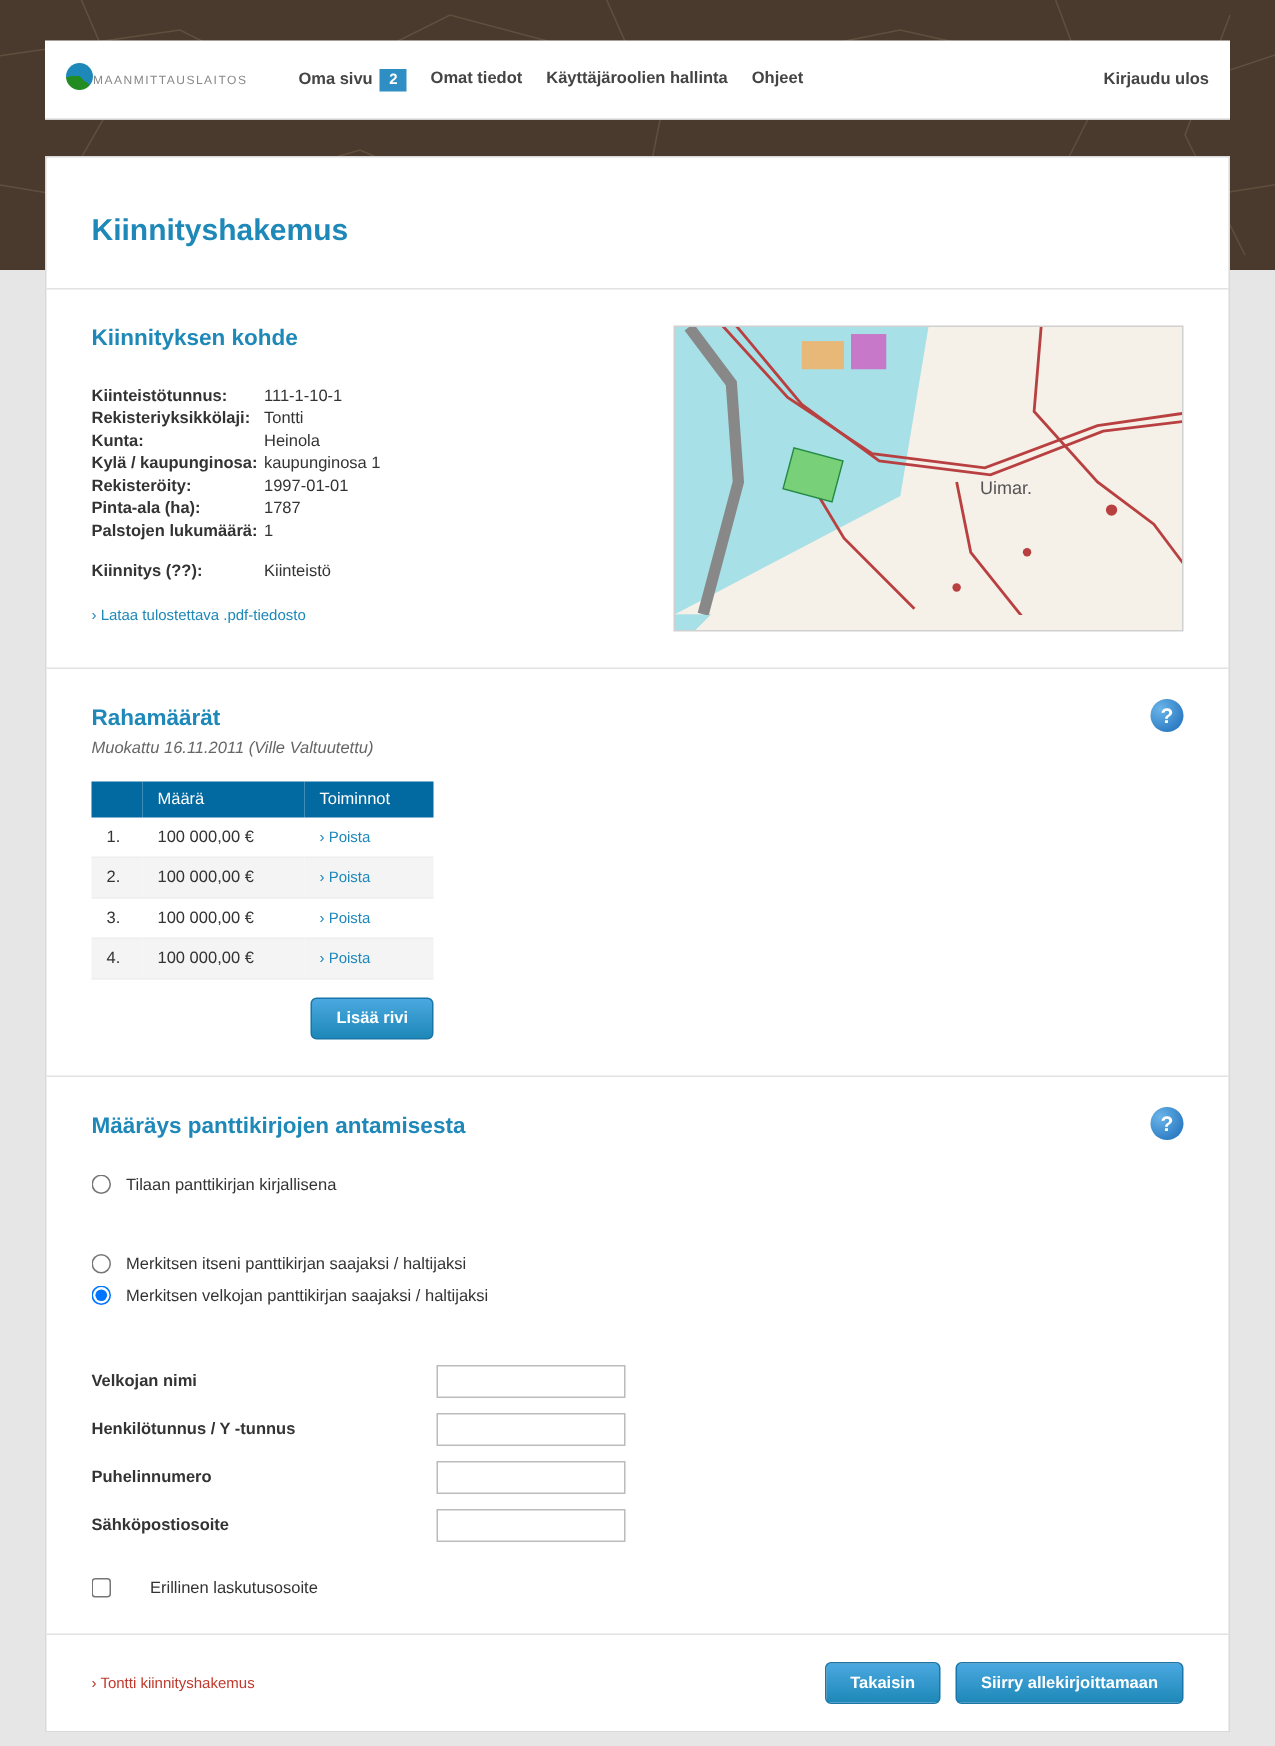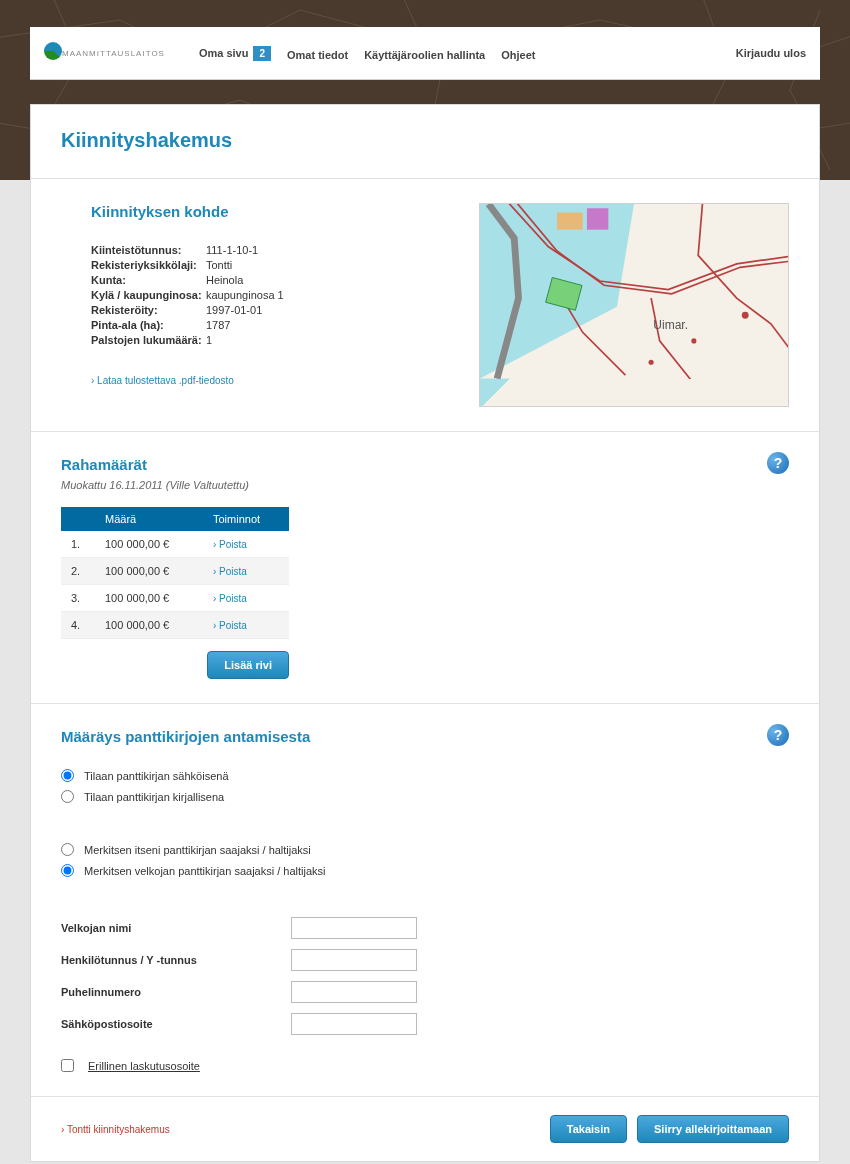--- a/index.html
+++ b/index.html
@@ -4,58 +4,58 @@
 <style>
 * { box-sizing: border-box; margin: 0; padding: 0; }
 body { font-family: Arial, Helvetica, sans-serif; font-size: 12px; color: #333; background: #e6e6e6; }
 .bg-top { width: 100%; height: 180px; background: #4a3a2e; position: absolute; top: 0; left: 0; z-index: 0; overflow: hidden; }
 .bg-lines { position: absolute; inset: 0; }
 .wrapper { width: 790px; margin: 0 auto; position: relative; z-index: 1; padding-top: 27px; }
 .header-bar { background: #fff; height: 53px; display: flex; align-items: center; padding: 0 14px; border-bottom: 1px solid #d0d0d0; }
 .logo-block { display: flex; align-items: center; flex-direction: row; margin-right: 34px; }
 .logo-icon { width: 18px; height: 18px; border-radius: 50%; background: conic-gradient(#1e88b8 0 130deg, #228b22 130deg 270deg, #1e88b8 270deg 360deg); margin-bottom: 4px; }
 .logo-text { font-size: 8px; letter-spacing: 1px; color: #888; }
-.nav { display: flex; gap: 16px; align-items: flex-end; }
+.nav { display: flex; gap: 16px; align-items: flex-start; }
 .nav-item { font-size: 11px; color: #444; font-weight: bold; cursor: pointer; display: flex; align-items: center; gap: 5px; }
 .badge { background: #2f8fc4; color: #fff; padding: 2px 6px; font-size: 10px; }
 .logout { margin-left: auto; font-size: 11px; font-weight: bold; color: #444; cursor: pointer; }
 .content-card { background: #fff; margin-top: 24px; border: 1px solid #d9d9d9; }
-.page-title { color: #1e88b8; font-size: 20px; font-weight: bold; margin-bottom: 26px; padding: 24px 30px 0; }
+.page-title { color: #1e88b8; font-size: 20px; font-weight: bold; margin-bottom: 26px; padding: 38px 30px 0; }
 .divider { border: 0; border-top: 1px solid #e2e2e2; }
 .section { padding: 24px 30px; border-top: 1px solid #e2e2e2; position: relative; }
 .section:first-of-type { border-top: none; }
 .section-title { color: #1e88b8; font-size: 15px; font-weight: bold; margin-bottom: 6px; }
 .subtitle { font-style: italic; color: #666; font-size: 11px; margin-bottom: 16px; }
-.kohde-flex { display: flex; gap: 48px; margin-left: 30px; }
+.kohde-flex { display: flex; gap: 48px; }
 .kohde-info { flex: 0 0 340px; }
 .info-row { display: flex; margin-bottom: 3px; }
 .info-label { width: 115px; font-weight: bold; font-size: 11px; }
 .info-value { font-size: 11px; }
 .info-gap { height: 12px; }
 .link { color: #1e88b8; font-size: 10px; cursor: pointer; }
 .link::before { content: "› "; }
 .map-box { flex: 1; height: 204px; border: 1px solid #d0d0d0; background: linear-gradient(135deg, #a8e0e8 0 40%, #f5f0e8 40% 100%); position: relative; overflow: hidden; }
 .map-roads { position: absolute; inset: 0; }
-.map-label { position: absolute; bottom: 74px; right: 100px; font-size: 12px; color: #555; }
+.map-label { position: absolute; bottom: 88px; right: 100px; font-size: 12px; color: #555; }
 .help-icon { position: absolute; top: 20px; right: 30px; width: 22px; height: 22px; border-radius: 50%; background: radial-gradient(circle at 30% 30%, #6ab4e8, #1a6bb8); color: #fff; display: flex; align-items: center; justify-content: center; font-weight: bold; font-size: 14px; cursor: pointer; }
 table.amounts { border-collapse: collapse; width: 228px; }
 table.amounts thead tr { background: #0369a1; color: #fff; }
 table.amounts th { padding: 6px 10px; text-align: left; font-size: 11px; font-weight: normal; }
 table.amounts td { padding: 7px 10px; font-size: 11px; border-bottom: 1px solid #eee; }
 table.amounts tbody tr:nth-child(even) { background: #f4f4f4; }
 .btn { background: linear-gradient(#4aa8e0, #1e88b8); color: #fff; border: 1px solid #1a76a8; border-radius: 4px; padding: 7px 16px; font-size: 11px; font-weight: bold; cursor: pointer; }
 .add-row-wrap { width: 228px; text-align: right; margin-top: 12px; }
 .radio-row { display: flex; align-items: center; gap: 10px; margin-bottom: 8px; }
 .radio-row input[type=radio] { width: 13px; height: 13px; cursor: pointer; }
 .radio-row label { font-size: 11px; cursor: pointer; }
 .radio-gap { height: 32px; }
 .form-row { display: flex; align-items: center; margin-bottom: 10px; }
 .form-label { width: 230px; text-align: left; padding-right: 12px; font-size: 11px; font-weight: bold; }
 .form-row input[type=text] { width: 126px; height: 22px; border: 1px solid #bbb; padding: 0 6px; font-size: 11px; }
-.check-row { display: flex; align-items: center; gap: 14px; margin-top: 24px; text-decoration: underline; }
+.check-row { display: flex; align-items: center; gap: 26px; margin-top: 24px; }
 .check-row input[type=checkbox] { width: 13px; height: 13px; cursor: pointer; }
 .check-row label { font-size: 11px; cursor: pointer; }
 .footer-section { padding: 18px 30px; border-top: 1px solid #e2e2e2; display: flex; align-items: center; }
 .footer-btns { margin-left: auto; display: flex; gap: 10px; }
 </style>
 </head>
 <body>
 
 <div class="bg-top">
   <svg class="bg-lines" viewBox="0 0 850 180" preserveAspectRatio="none">
@@ -121,20 +121,24 @@
             </div>
           <div class="info-row">
               <span class="info-label">Pinta-ala (ha):</span>
               <span class="info-value">1787</span>
             </div>
           <div class="info-row">
               <span class="info-label">Palstojen lukumäärä:</span>
               <span class="info-value">1</span>
             </div>
           <div class="info-gap"></div>
+          <div class="info-row">
+              <span class="info-label">Kiinnitys (??):</span>
+              <span class="info-value">Kiinteistö</span>
+            </div>
           <div class="info-gap"></div>
           <span class="link">Lataa tulostettava .pdf-tiedosto</span>
         </div>
         <div class="map-box">
           <svg class="map-roads" viewBox="0 0 360 204" preserveAspectRatio="none">
             <rect x="0" y="0" width="360" height="204" fill="#f5f0e8"></rect>
             <path d="M0 0 L180 0 L160 120 L0 204 Z" fill="#a8e0e8"></path>
             <g stroke="#b84040" stroke-width="2" fill="none">
               <path d="M30 -5 L80 50 L140 90 L220 100 L300 70 L370 60"></path>
               <path d="M40 -5 L90 55 L145 95 L224 105 L304 74 L370 66"></path>
@@ -194,24 +198,20 @@
         <button class="btn">Lisää rivi</button>
       </div>
     </div>
 
     <div class="section">
       <div class="help-icon">?</div>
       <div class="section-title">Määräys panttikirjojen antamisesta</div>
       <div style="height:18px;"></div>
 
       <div class="radio-row">
-        <input type="radio" name="r1" checked="" style="">
-        <label>Tilaan panttikirjan sähköisenä</label>
-      </div>
-      <div class="radio-row">
         <input type="radio" name="r1" style="">
         <label>Tilaan panttikirjan kirjallisena</label>
       </div>
 
       <div class="radio-gap"></div>
 
       <div class="radio-row">
         <input type="radio" name="r2" style="">
         <label>Merkitsen itseni panttikirjan saajaksi / haltijaksi</label>
       </div>

